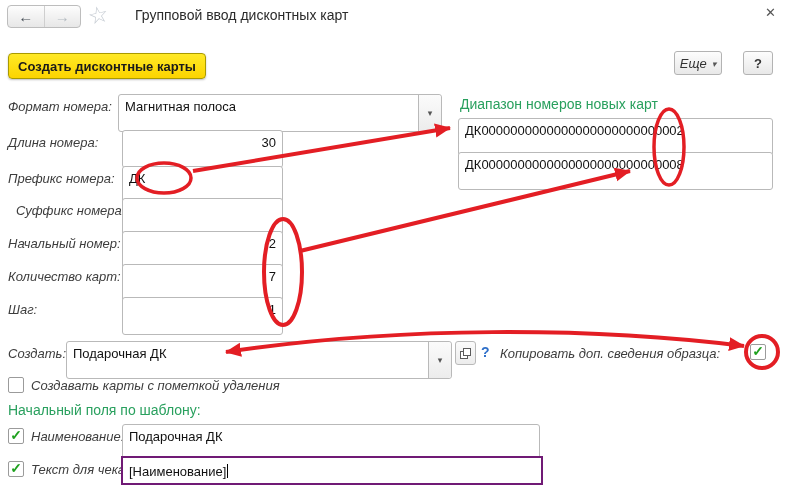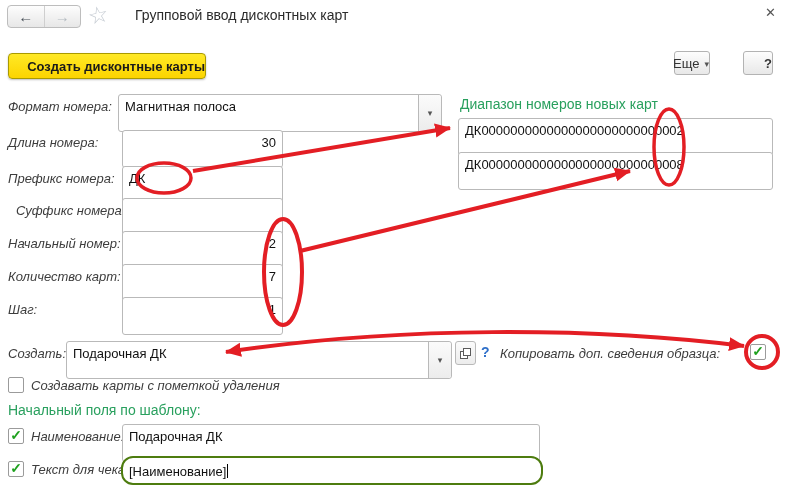--- a/index.html
+++ b/index.html
@@ -14,25 +14,25 @@
             font-size:15px;font-weight:bold;}
   .navgroup .half:first-child{border-right:1px solid #cfcfcf;color:#474f57;}
   .navgroup .half:last-child{color:#b3bac0;}
   .star{position:absolute;left:88px;top:2px;font-size:23px;color:#c6ccd3;transform:rotate(-12deg);}
   .title{position:absolute;left:135px;top:7px;font-size:14px;color:#2b2b2b;white-space:nowrap;}
   .close{position:absolute;left:765px;top:5px;font-size:13px;color:#555;}
 
   
   .btn{position:absolute;box-sizing:border-box;border:1px solid #b3b3b3;border-radius:3px;
        background:linear-gradient(#fdfdfd,#e8e8e8);font-size:13px;color:#333;
-       display:flex;align-items:center;justify-content:flex-end;gap:5px;}
+       display:flex;align-items:center;justify-content:center;gap:5px;}
   .btn-primary{left:8px;top:53px;width:198px;height:26px;border:1px solid #a99a00;border-radius:4px;
        background:linear-gradient(#ffe926,#fcd400);color:#1a1a1a;font-weight:bold;
        box-shadow:0 1px 2px rgba(0,0,0,.25);}
-  .btn-more{left:674px;top:51px;width:36px;height:24px;}
+  .btn-more{left:674px;top:51px;width:48px;height:24px;font-style:italic;}
   .btn-more .chev{font-size:9px;color:#555;margin-top:2px;}
   .btn-help{left:743px;top:51px;width:30px;height:24px;font-weight:bold;}
 
   
   .lbl{position:absolute;font-size:13px;color:#3d3d3d;white-space:nowrap;font-style:italic;}
   .hdr-green{position:absolute;font-size:14px;color:#29a05e;white-space:nowrap;}
   .fld{position:absolute;box-sizing:border-box;height:38px;border:1px solid #b9b9b9;
        border-radius:3px;background:#fff;font-size:13px;color:#111;
        padding:4px 6px 0 6px;white-space:nowrap;overflow:hidden;}
   .fld-num{text-align:right;}
@@ -45,21 +45,21 @@
        border-radius:3px;background:linear-gradient(#fbfbfb,#ececec);
        display:flex;align-items:center;justify-content:center;}
   .icon-open{position:relative;width:11px;height:11px;display:inline-block;}
   .icon-open i{position:absolute;box-sizing:border-box;width:8px;height:8px;border:1px solid #5a5a5a;background:#fff;}
   .icon-open i.b{left:0;bottom:0;}
   .icon-open i.f{right:0;top:0;}
   .qlink{position:absolute;font-size:14px;font-weight:bold;color:#2e6fc9;}
   .cbx{position:absolute;box-sizing:border-box;width:16px;height:16px;border:1px solid #9b9b9b;
        border-radius:2px;background:#fff;text-align:center;}
   .cbx .mark{display:block;font-size:14px;line-height:13px;font-weight:bold;color:#1ea11e;}
-  .fld-focus{border:2px solid #4d7c0f;height:29px;padding-top:6px;border-radius:12px;}
+  .fld-focus{border:2px solid #701a75;height:29px;padding-top:6px;border-radius:0;}
   .caret{display:inline-block;width:1px;height:14px;background:#000;vertical-align:-2px;margin-left:1px;}
 
   
   .overlay{position:absolute;left:0;top:0;width:785px;height:493px;pointer-events:none;z-index:10;}
 </style>
 </head>
 <body>
 
 <div class="page">
 

